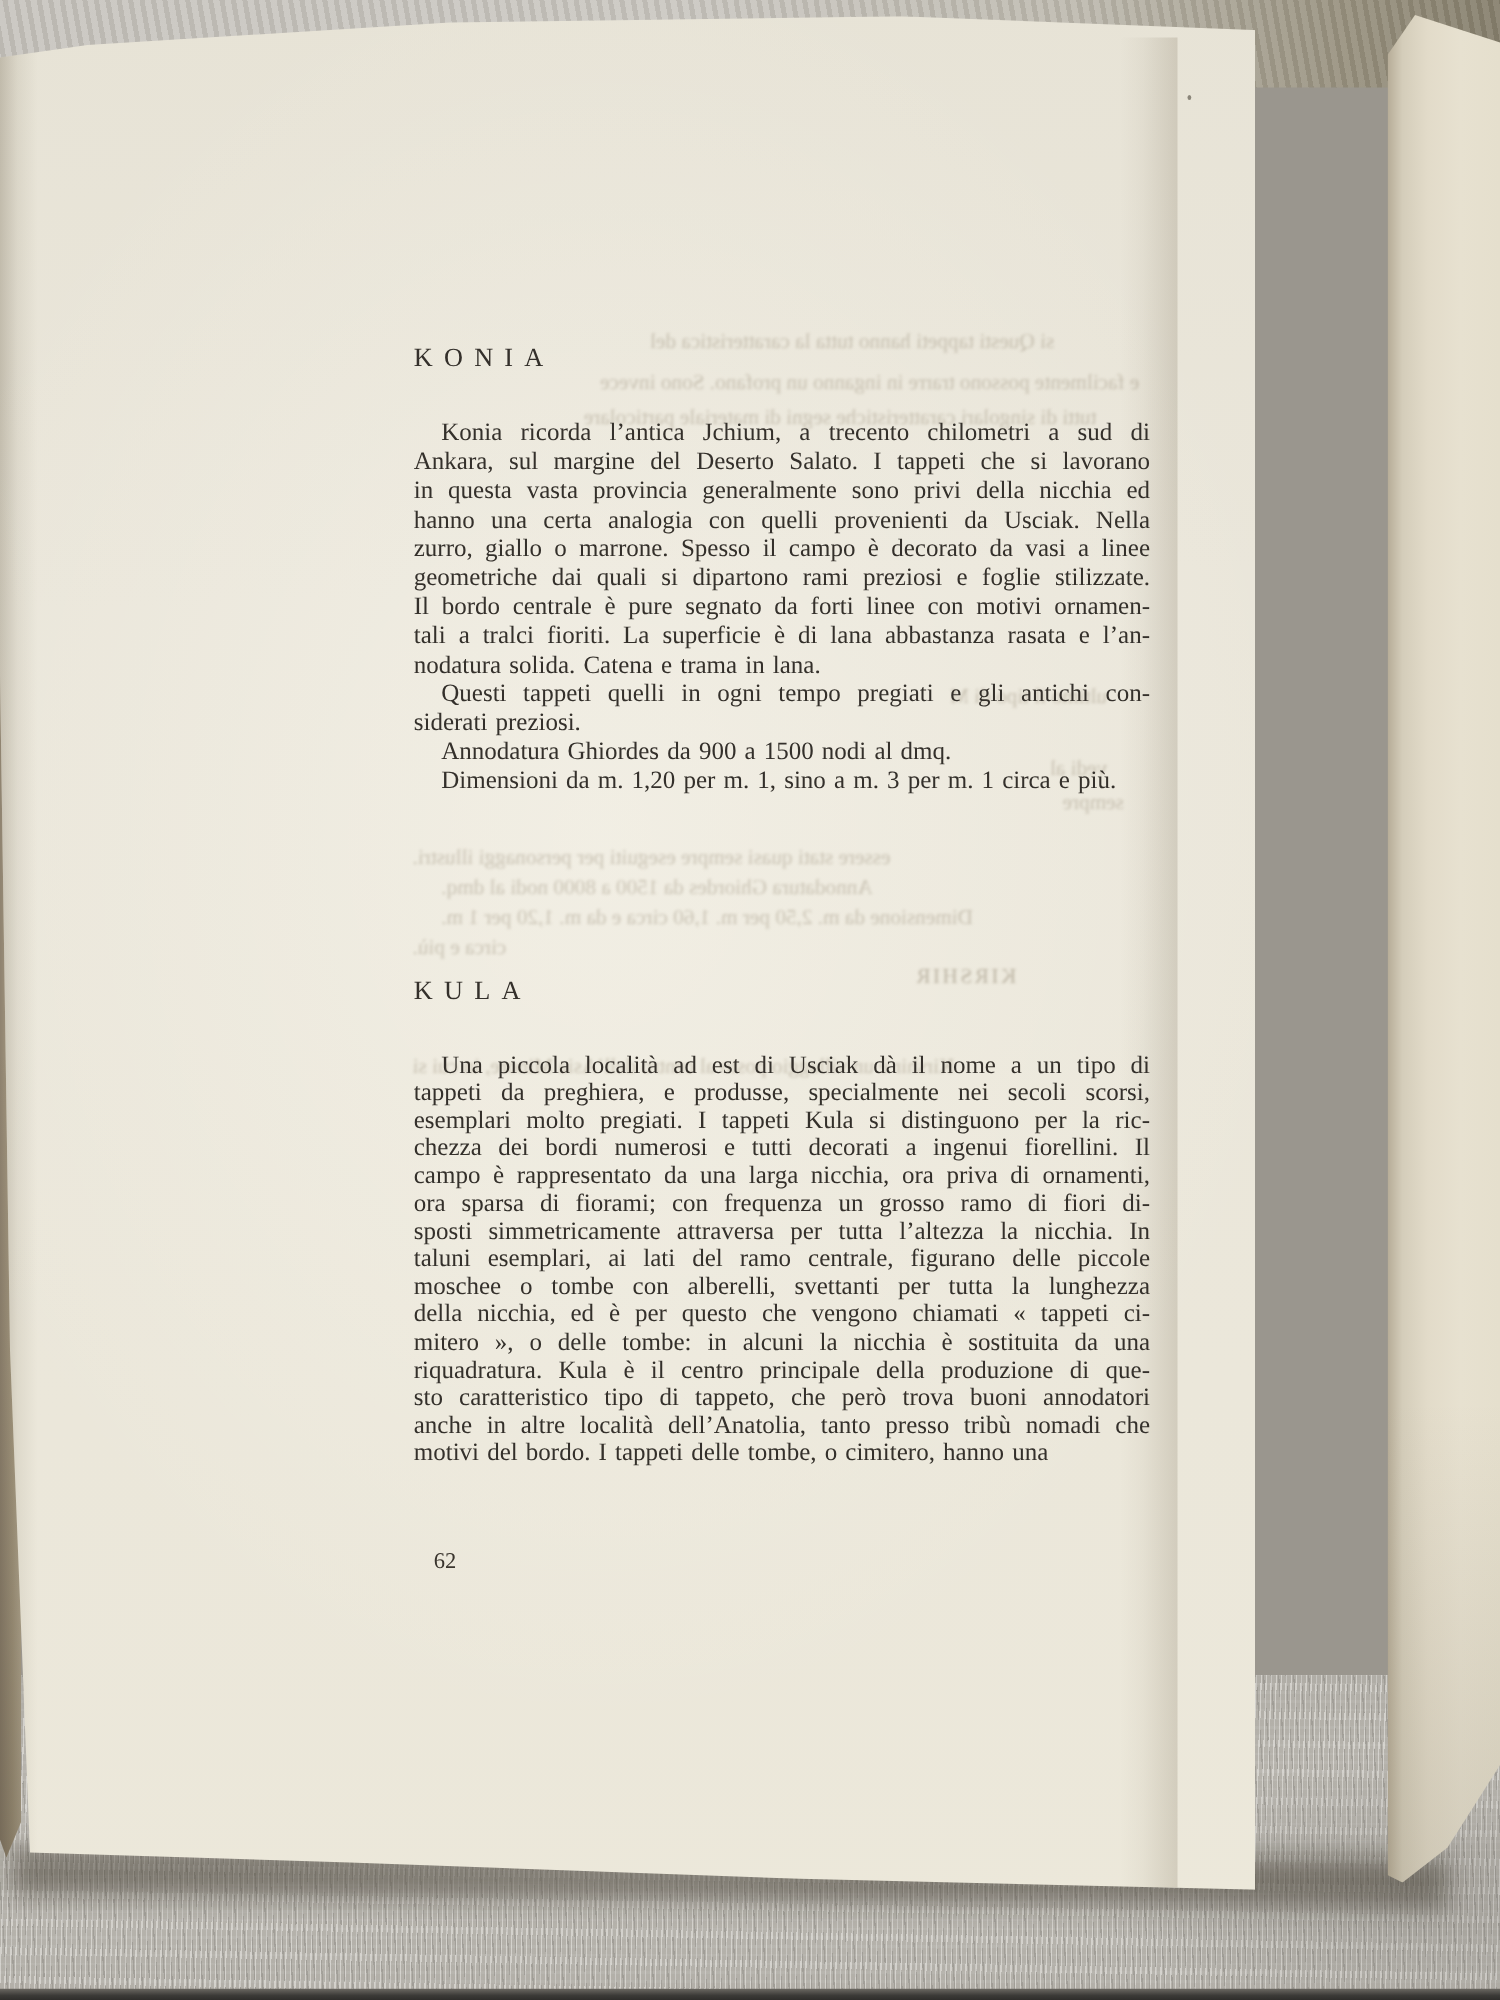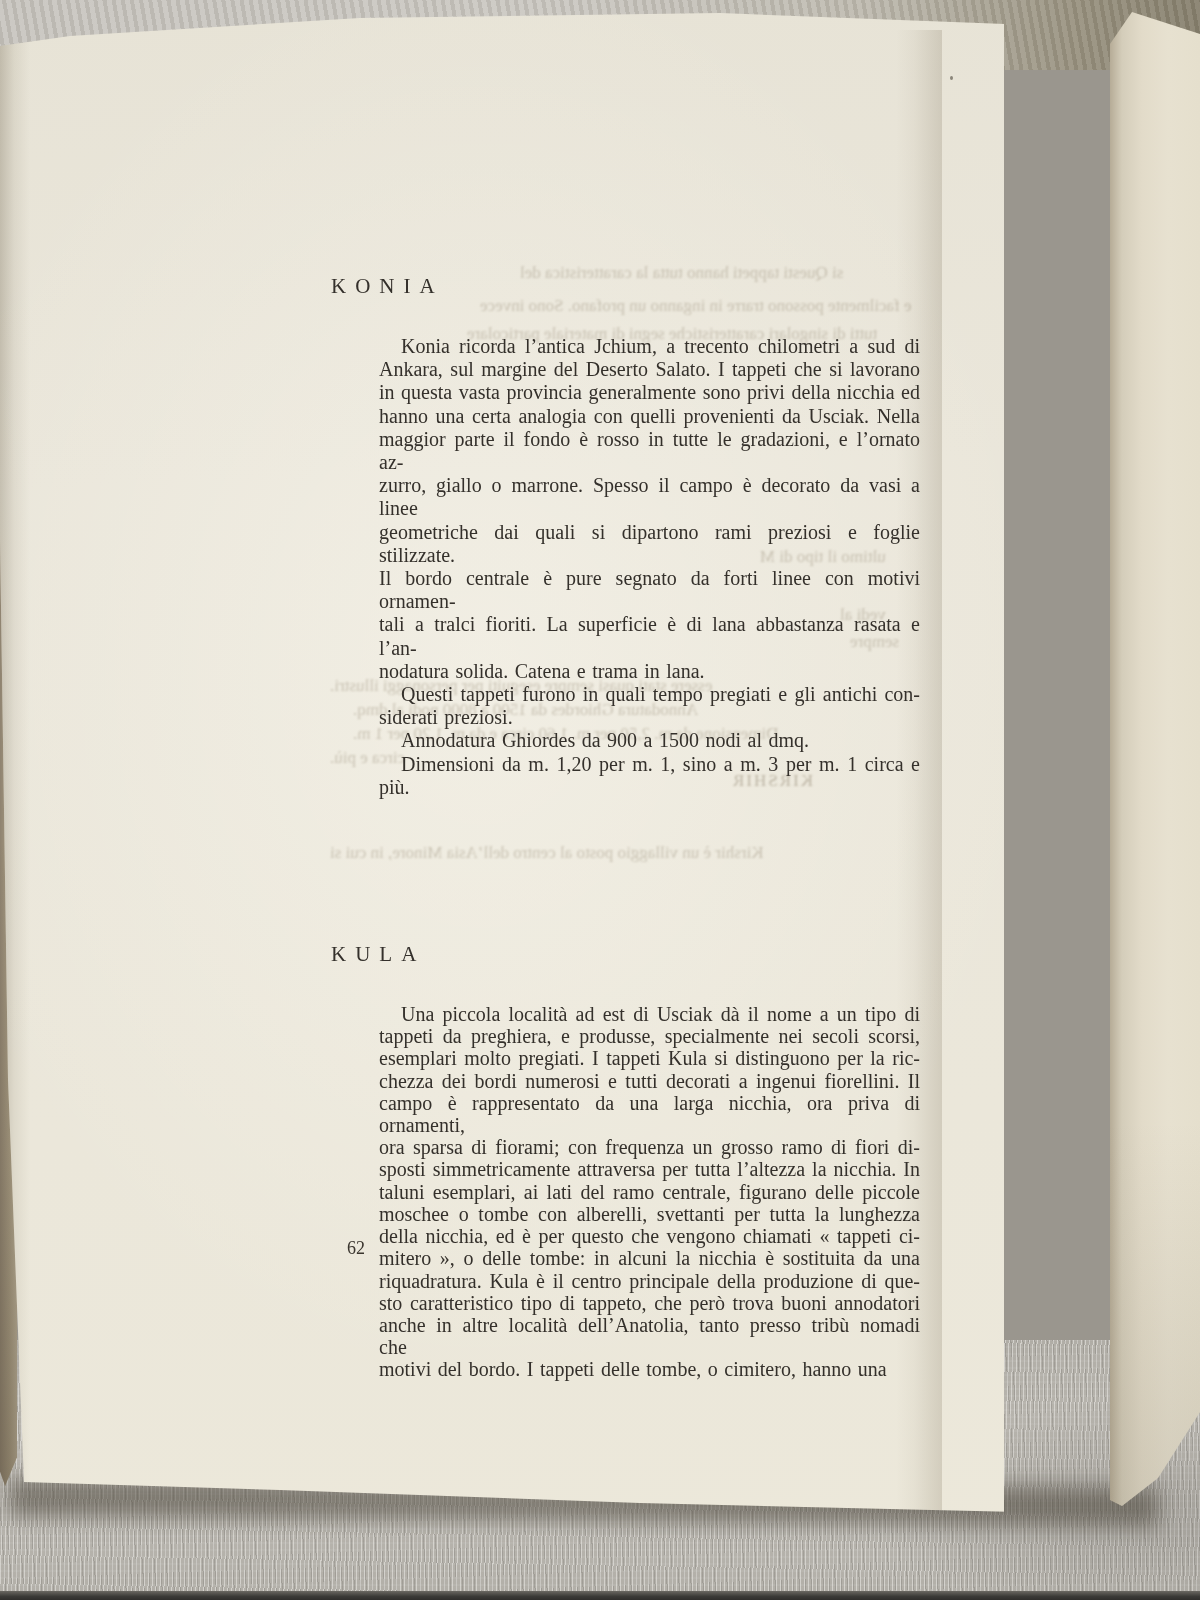--- a/index.html
+++ b/index.html
@@ -47,21 +47,21 @@
     background:linear-gradient(to left, rgba(120,108,85,.22), rgba(120,108,85,.06) 60%, transparent);}
   .speck{position:absolute;left:950px;top:76px;width:3px;height:4px;border-radius:50%;
     background:rgba(62,56,46,.55);}
 
   
   .text-column{position:absolute;left:331px;top:274px;width:589px;color:#34302b;z-index:5;}
   .sec-title{font-size:21px;line-height:24px;letter-spacing:9px;font-weight:normal;margin:0;}
   .section + .section{margin-top:143px;}
   .section .body{margin-top:37px;}
   .line{font-size:20px;text-align:justify;text-align-last:justify;text-justify:inter-word;
-        word-spacing:1.5px;margin-left:48px;}
+        word-spacing:1.5px;}
   .section[data-id="konia"] .line{line-height:23.2px;}
   .section[data-id="kula"]  .line{line-height:22.2px;}
   .line.nj{text-align-last:left;}
   .line.ind{text-indent:22px;}
   .page-number{position:absolute;left:347px;top:1238px;font-size:18px;line-height:20px;
         color:#3a352e;z-index:5;}
 
   
   .bleed-layer{position:absolute;inset:0;z-index:4;}
   .bleed{position:absolute;font-size:17px;line-height:20px;color:#8a7e68;opacity:.38;
@@ -98,29 +98,28 @@
       </div>
     <div class="text-column">
         <section class="section" data-id="konia">
           <h2 class="sec-title">KONIA</h2>
           <div class="body">
             <div class="para">
               <div class="line ind">Konia ricorda l’antica Jchium, a trecento chilometri a sud di</div>
               <div class="line">Ankara, sul margine del Deserto Salato. I tappeti che si lavorano</div>
               <div class="line">in questa vasta provincia generalmente sono privi della nicchia ed</div>
               <div class="line">hanno una certa analogia con quelli provenienti da Usciak. Nella</div>
-              <div class="line">maggior parte il fondo è rosso in tutte le gradazioni, e l’ornato az-</div>
               <div class="line">zurro, giallo o marrone. Spesso il campo è decorato da vasi a linee</div>
               <div class="line">geometriche dai quali si dipartono rami preziosi e foglie stilizzate.</div>
               <div class="line">Il bordo centrale è pure segnato da forti linee con motivi ornamen-</div>
               <div class="line">tali a tralci fioriti. La superficie è di lana abbastanza rasata e l’an-</div>
               <div class="line nj">nodatura solida. Catena e trama in lana.</div>
             </div>
             <div class="para">
-              <div class="line ind">Questi tappeti furono in quali tempo pregiati e gli antichi con-</div>
+              <div class="line ind">Questi tappeti quelli in ogni tempo pregiati e gli antichi con-</div>
               <div class="line nj">siderati preziosi.</div>
             </div>
             <div class="para">
               <div class="line ind nj">Annodatura Ghiordes da 900 a 1500 nodi al dmq.</div>
             </div>
             <div class="para">
               <div class="line ind nj">Dimensioni da m. 1,20 per m. 1, sino a m. 3 per m. 1 circa e più.</div>
             </div>
           </div>
         </section>

